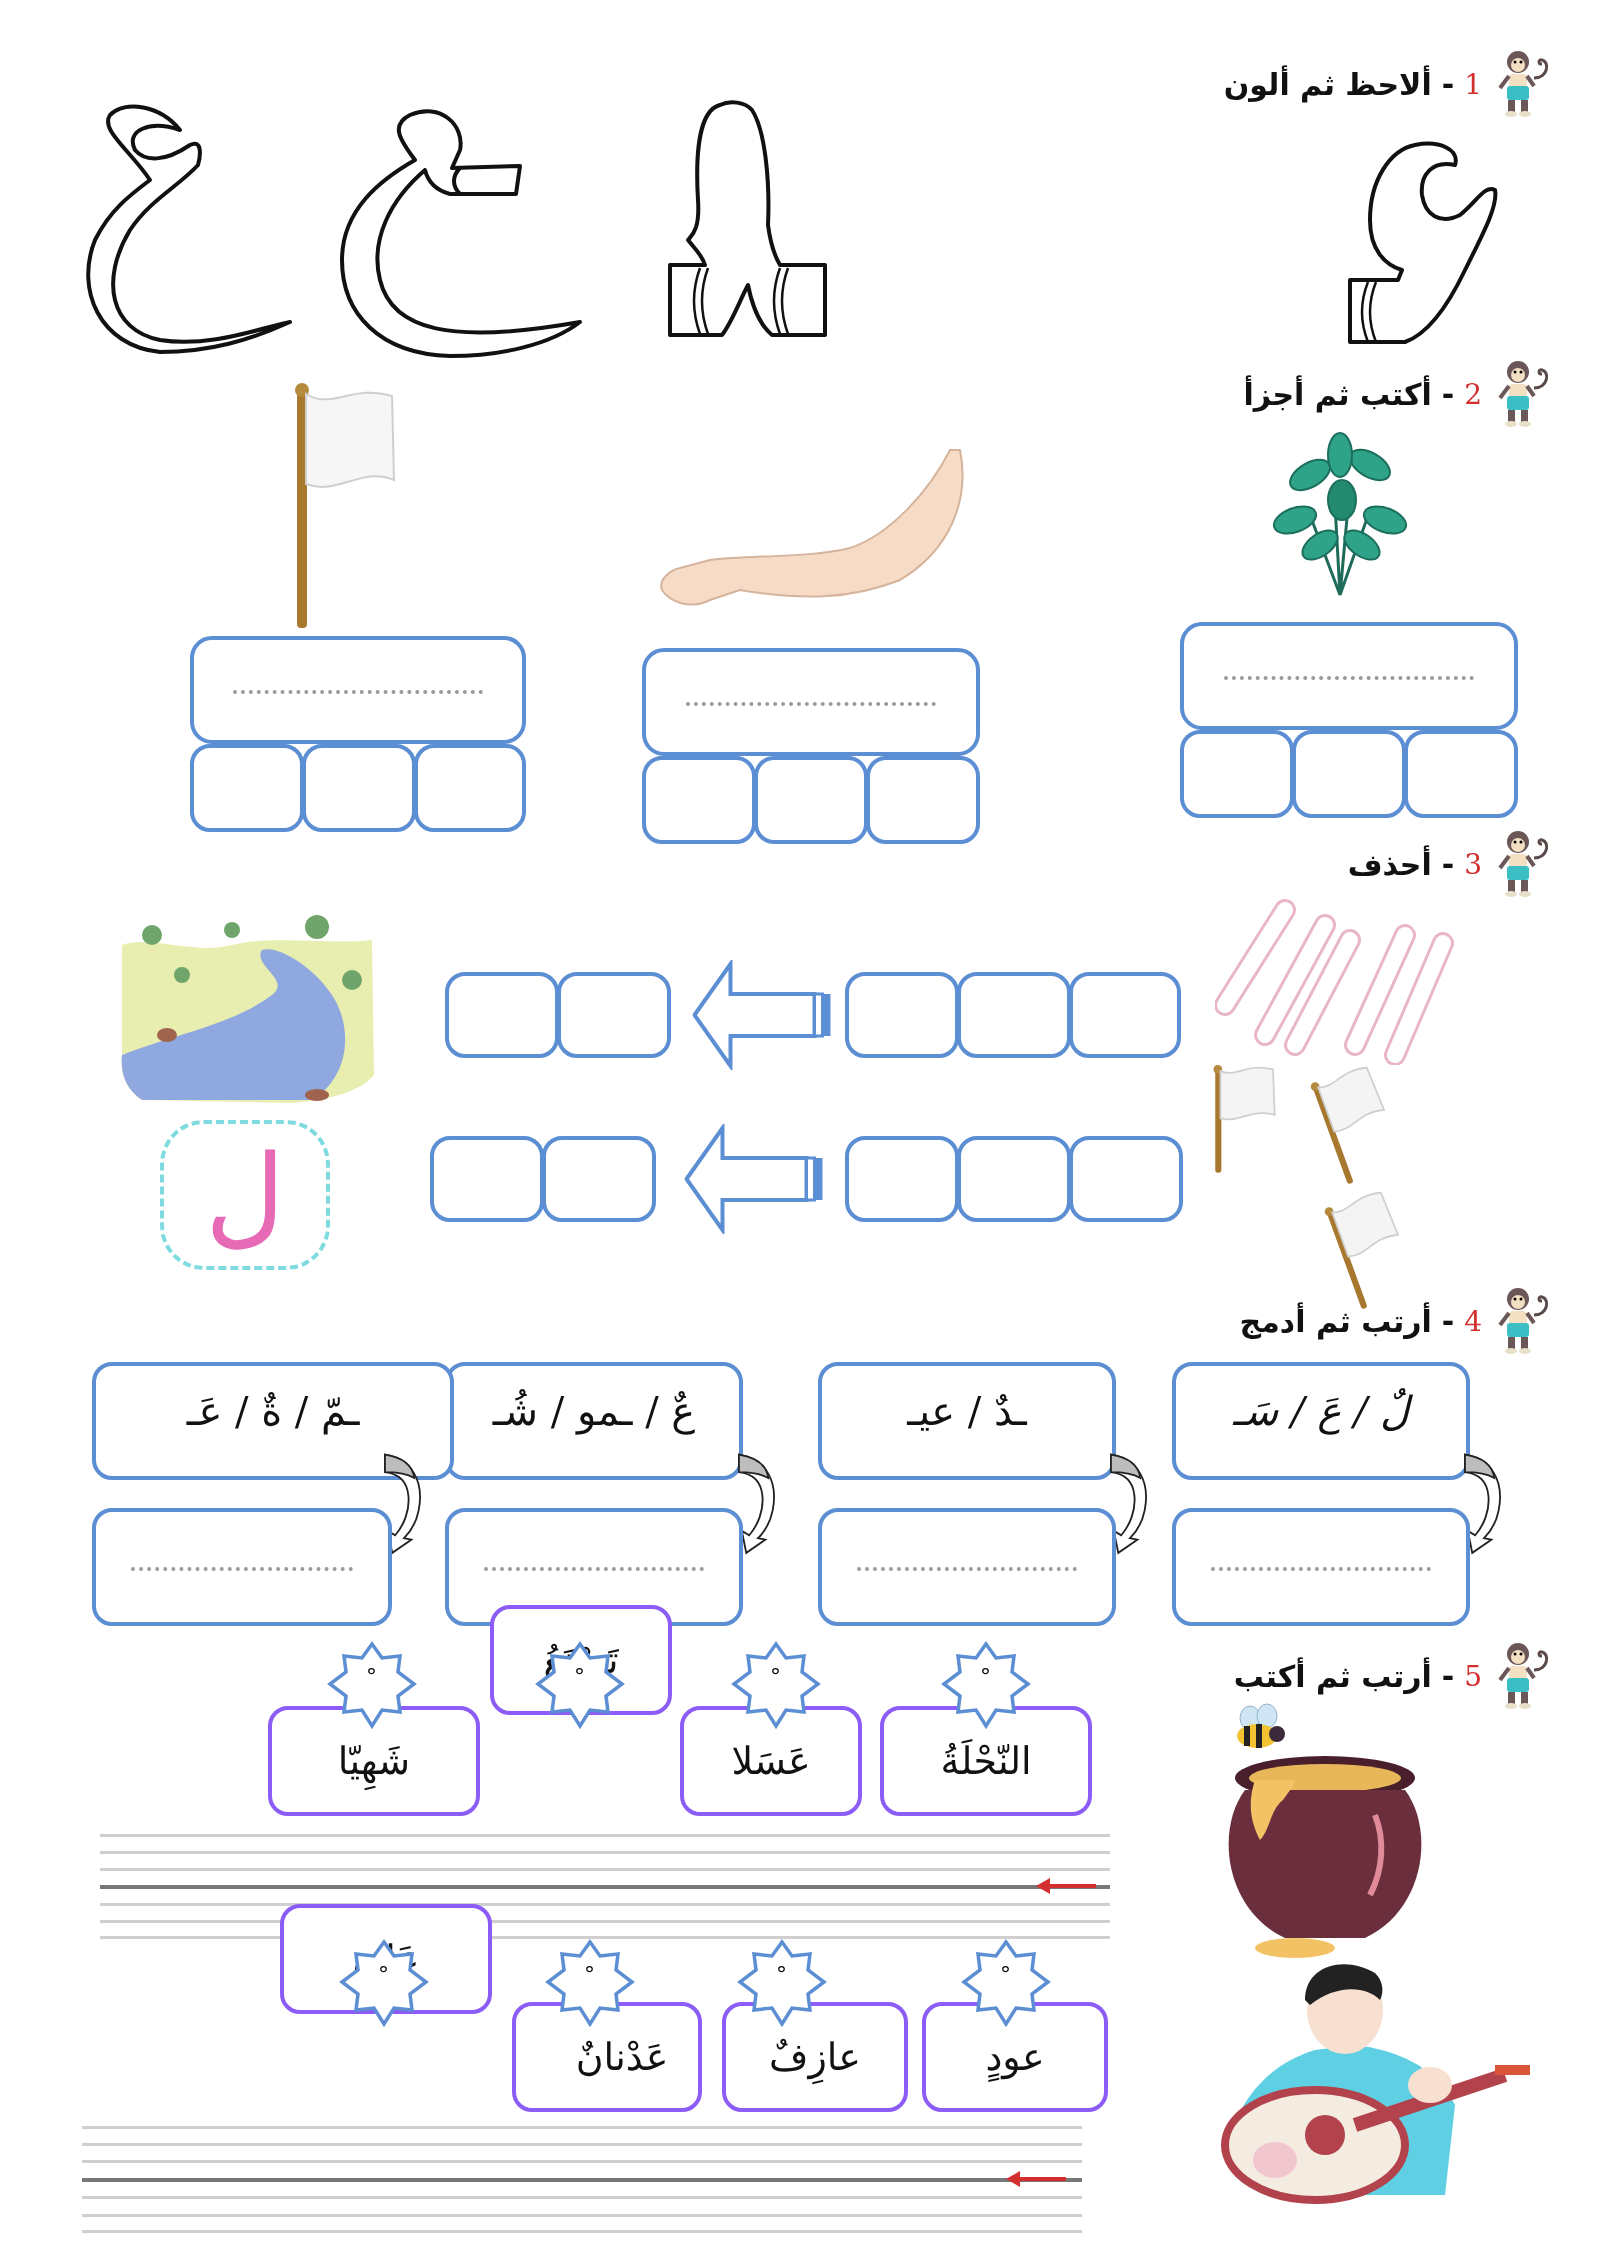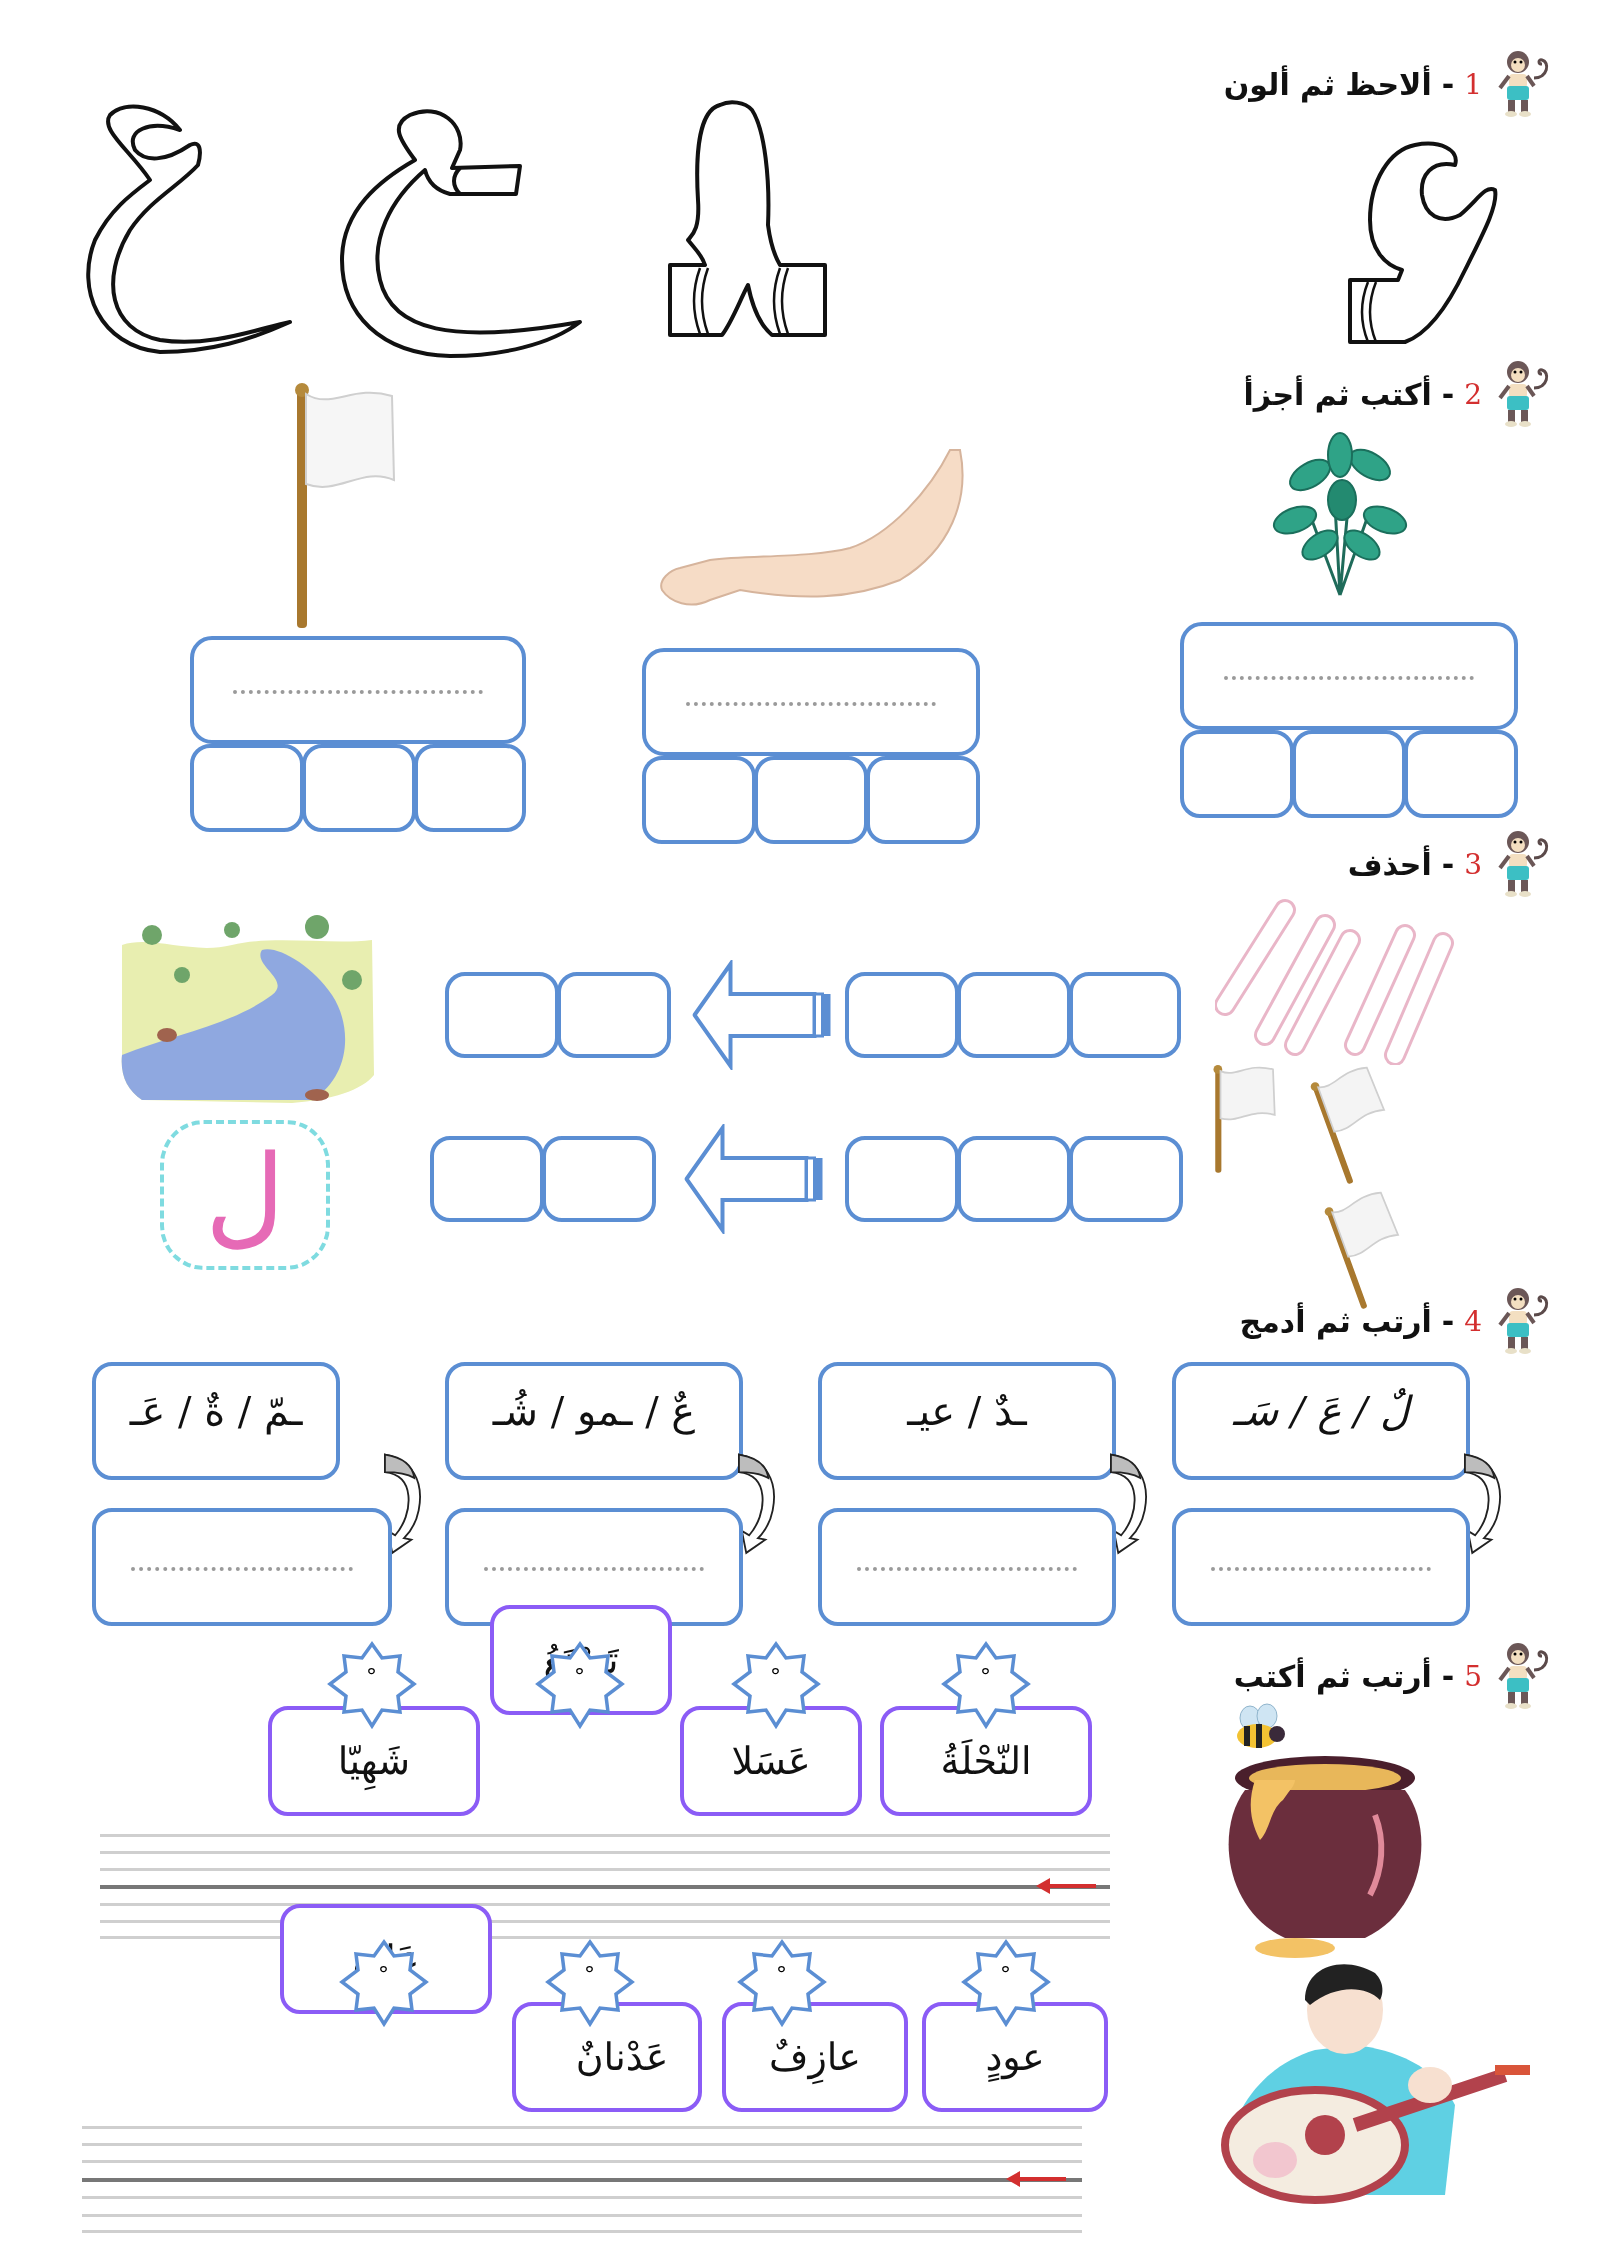--- a/index.html
+++ b/index.html
@@ -244,21 +244,21 @@
 <div class="box" style="left:445px; top:1362px; width:298px; height:118px; border-radius:20px;">
   <div class="syll" style="left:0; right:0; top:0; bottom:20px;">عٌ / ـمو / شُـ</div>
 </div>
 <svg class="abs" style="left:736px; top:1448px;" width="44" height="110">
     <use href="#curved-arrow"></use>
   </svg>
 <div class="box" style="left:445px; top:1508px; width:298px; height:118px; border-radius:20px;">
   <div class="dots"></div>
 </div>
 
-<div class="box" style="left:92px; top:1362px; width:248px; height:118px; border-radius:20px;padding-left:14px;">
+<div class="box" style="left:92px; top:1362px; width:362px; height:118px; border-radius:20px;padding-left:14px;">
   <div class="syll" style="left:0; right:0; top:0; bottom:20px;">ـمّ / ةٌ / عَـ</div>
 </div>
 <svg class="abs" style="left:382px; top:1448px;" width="44" height="110">
     <use href="#curved-arrow"></use>
   </svg>
 <div class="box" style="left:92px; top:1508px; width:300px; height:118px; border-radius:20px;">
   <div class="dots"></div>
 </div>
 
 <div class="heading" style="right:48px; top:1640px;">

